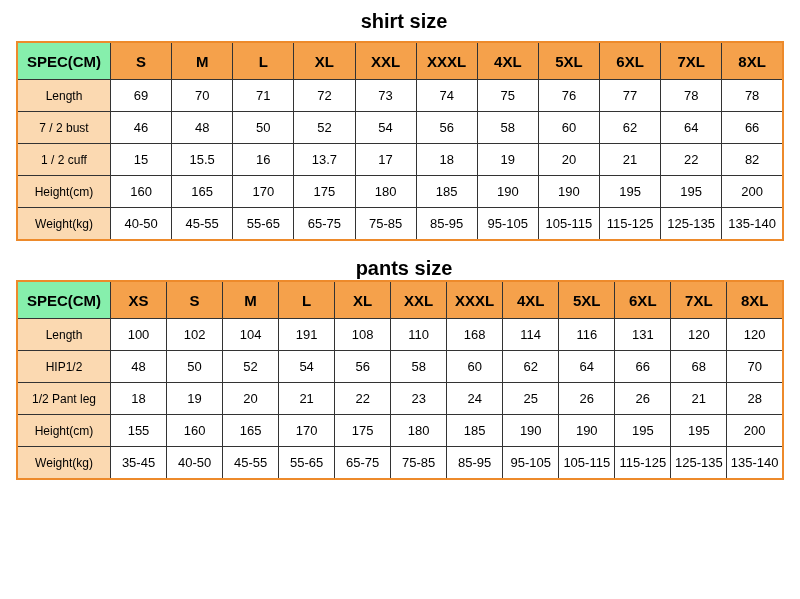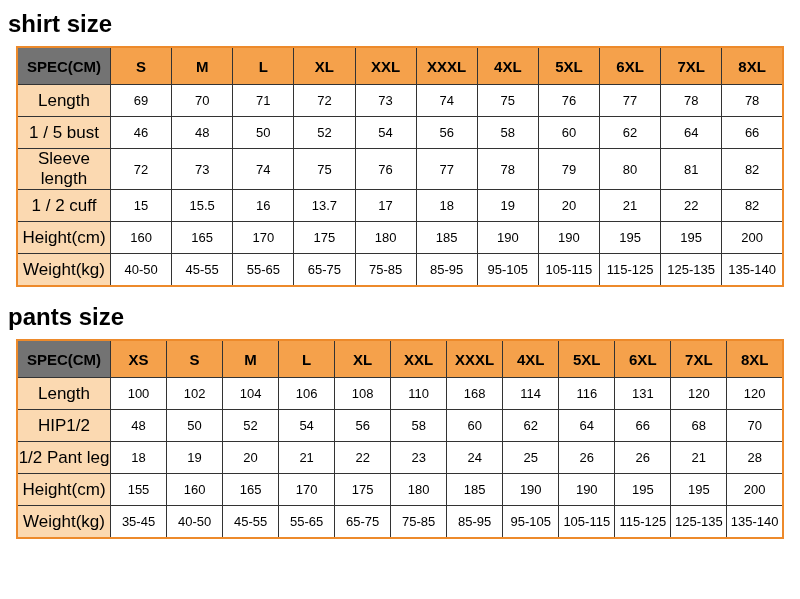--- a/index.html
+++ b/index.html
@@ -14,29 +14,29 @@
     color: #000000;
     overflow: hidden;
   }
   .page {
     width: 800px;
     height: 599px;
     box-sizing: border-box;
     position: relative;
   }
   .chart-title {
-    text-align: left;
-    font-size: 24px;
+    text-align: center;
+    font-size: 20px;
     font-weight: bold;
     color: #000000;
     font-family: "Liberation Sans", sans-serif;
     padding-left: 8px;
   }
   #shirt-title { margin-top: 10px; margin-bottom: 8px; }
-  #pants-title { margin-top: 16px; margin-bottom: 8px; }
+  #pants-title { margin-top: 16px; }
 
   .table-wrap {
     padding: 0 16px;
     box-sizing: border-box;
   }
   table.size-table {
     border-collapse: collapse;
     width: 768px;
     table-layout: fixed;
     border: 2px solid #ED8A2B;
@@ -54,24 +54,24 @@
     font-weight: normal;
   }
   table.size-table .hdr-cell {
     background: #F5A14B;
     font-weight: bold;
     font-size: 15px;
   }
   table.size-table .row-label {
     background: #FBD9B1;
     font-weight: normal;
-    font-size: 17px;
+    font-size: 12px;
   }
   table.size-table .corner {
-    background: #737373;
+    background: #86efac;
     font-weight: bold;
     font-size: 15px;
   }
   table.size-table tr.header-row td {
     height: 36px;
   }
   .col-first { width: 92px; }
   .small-text { font-size: 12px; }
 </style>
 </head>
@@ -106,46 +106,32 @@
             <td>72</td>
             <td>73</td>
             <td>74</td>
             <td>75</td>
             <td>76</td>
             <td>77</td>
             <td>78</td>
             <td>78</td>
           </tr>
           <tr>
-            <td class="row-label col-first">1 / 5 bust</td>
+            <td class="row-label col-first">7 / 2 bust</td>
             <td>46</td>
             <td>48</td>
             <td>50</td>
             <td>52</td>
             <td>54</td>
             <td>56</td>
             <td>58</td>
             <td>60</td>
             <td>62</td>
             <td>64</td>
             <td>66</td>
-          </tr>
-          <tr>
-            <td class="row-label col-first small-text">Sleeve length</td>
-            <td>72</td>
-            <td>73</td>
-            <td>74</td>
-            <td>75</td>
-            <td>76</td>
-            <td>77</td>
-            <td>78</td>
-            <td>79</td>
-            <td>80</td>
-            <td>81</td>
-            <td>82</td>
           </tr>
           <tr>
             <td class="row-label col-first">1 / 2 cuff</td>
             <td>15</td>
             <td>15.5</td>
             <td>16</td>
             <td>13.7</td>
             <td>17</td>
             <td>18</td>
             <td>19</td>
@@ -204,21 +190,21 @@
             <td class="hdr-cell">5XL</td>
             <td class="hdr-cell">6XL</td>
             <td class="hdr-cell">7XL</td>
             <td class="hdr-cell">8XL</td>
           </tr>
           <tr>
             <td class="row-label col-first">Length</td>
             <td>100</td>
             <td>102</td>
             <td>104</td>
-            <td>106</td>
+            <td>191</td>
             <td>108</td>
             <td>110</td>
             <td>168</td>
             <td>114</td>
             <td>116</td>
             <td>131</td>
             <td>120</td>
             <td>120</td>
           </tr>
           <tr>

